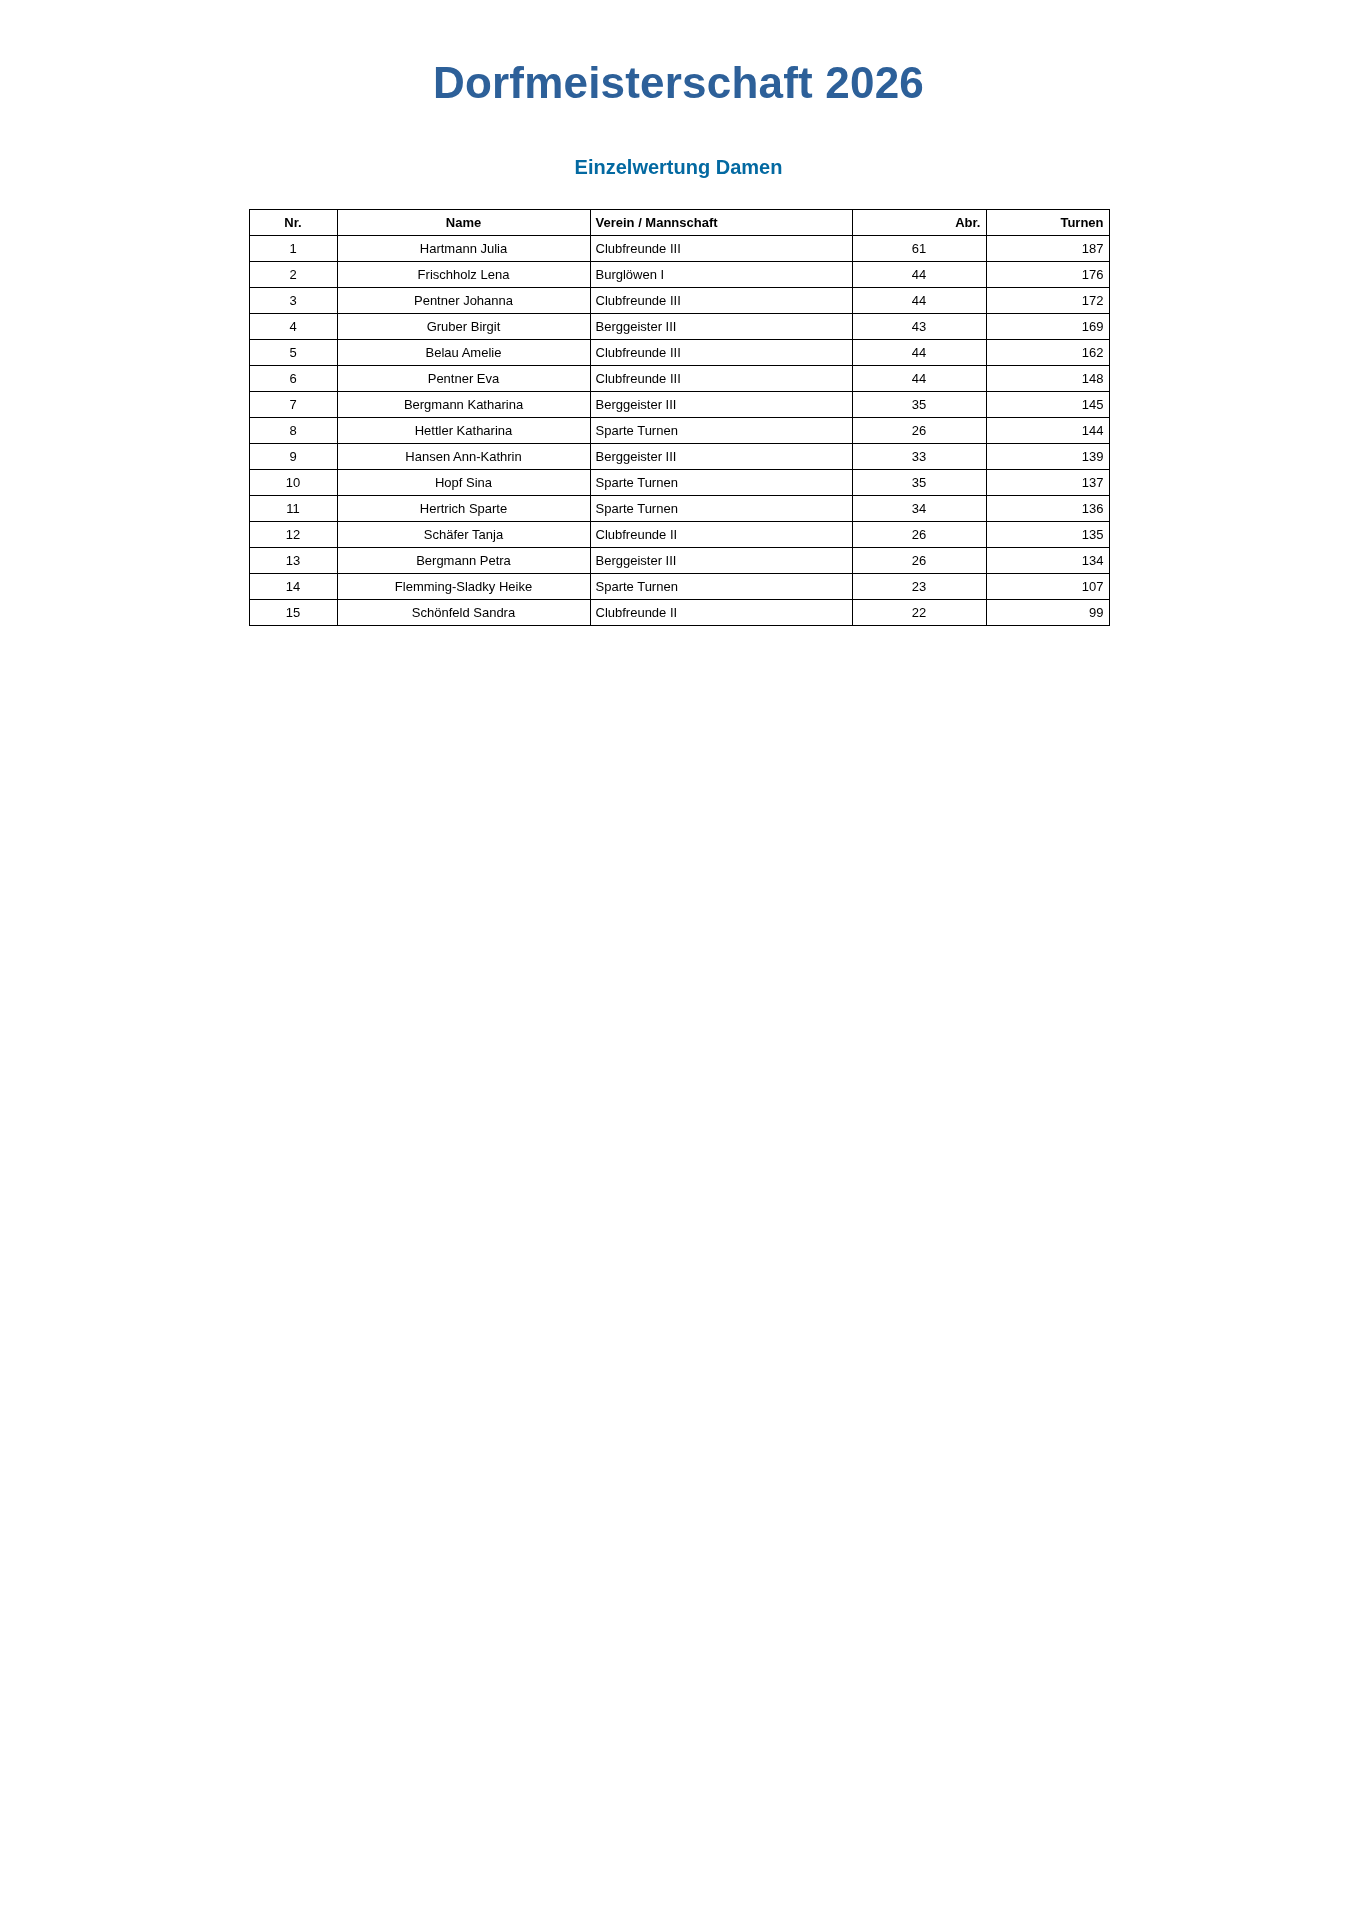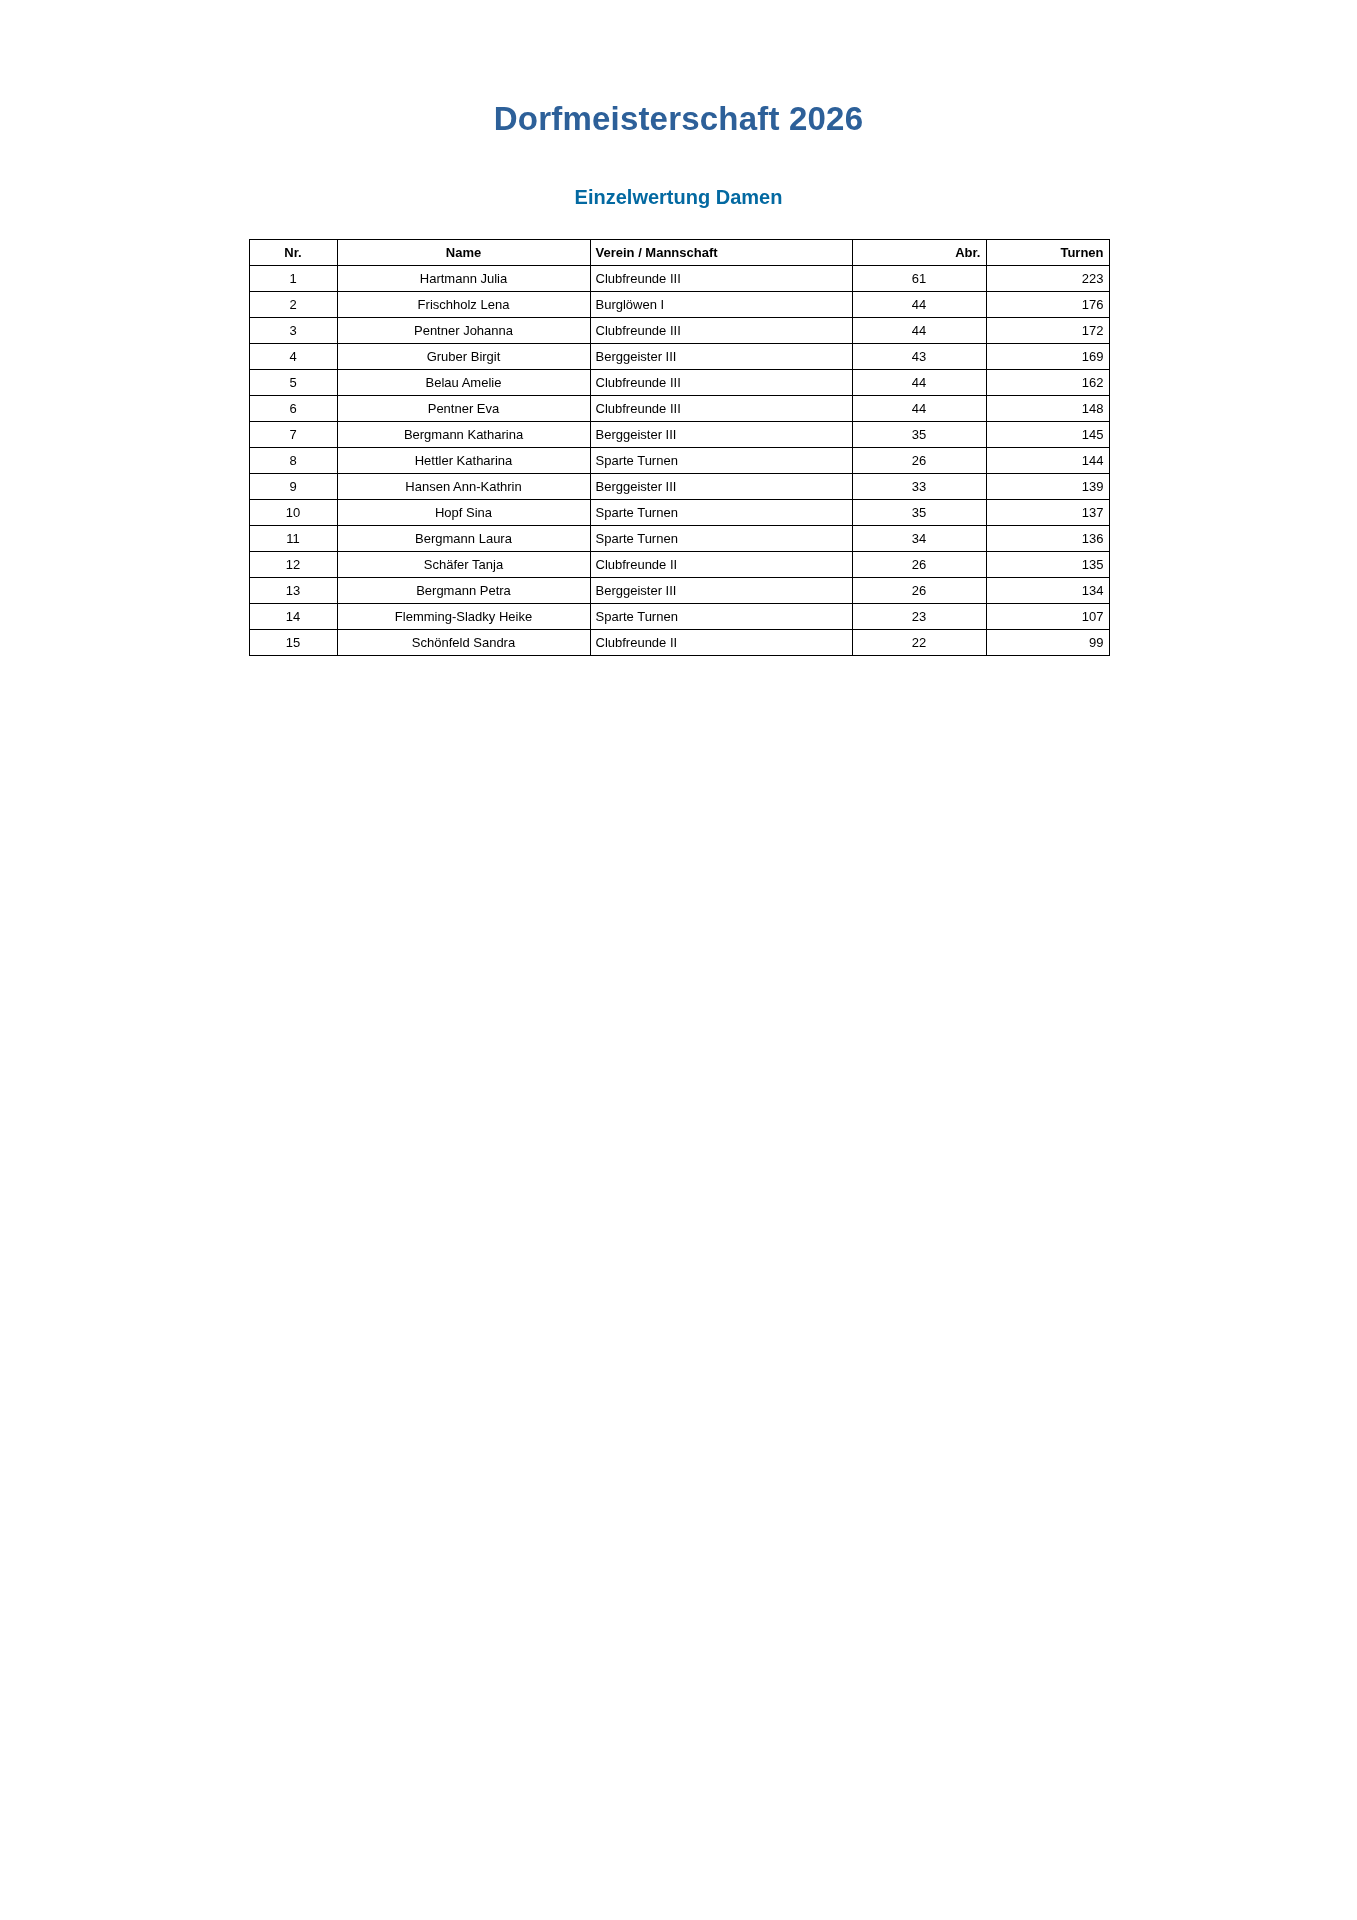--- a/index.html
+++ b/index.html
@@ -18,24 +18,24 @@
   .page {
     width: 1357px;
     height: 1920px;
     box-sizing: border-box;
     padding: 0;
     position: relative;
   }
   .doc-title {
     text-align: center;
     color: #2d6099;
-    font-size: 33px;
+    font-size: 44px;
     font-weight: bold;
     margin: 0;
-    padding-top: 100px;
+    padding-top: 58px;
     letter-spacing: 0.2px;
   }
   .section-title {
     text-align: center;
     font-size: 20px;
     font-weight: bold;
     margin: 0;
     padding-top: 48px;
     color: #0369a1;
   }
@@ -105,21 +105,21 @@
           <th class="col-abr">Abr.</th>
           <th class="col-gesamt">Turnen</th>
         </tr>
       </thead>
       <tbody id="results-body">
           <tr>
             <td class="col-nr">1</td>
             <td class="col-name">Hartmann Julia</td>
             <td class="col-verein">Clubfreunde III</td>
             <td class="col-abr">61</td>
-            <td class="col-gesamt">223</td>
+            <td class="col-gesamt">187</td>
           </tr>
           <tr>
             <td class="col-nr">2</td>
             <td class="col-name">Frischholz Lena</td>
             <td class="col-verein">Burglöwen I</td>
             <td class="col-abr">44</td>
             <td class="col-gesamt">176</td>
           </tr>
           <tr>
             <td class="col-nr">3</td>
@@ -172,21 +172,21 @@
           </tr>
           <tr>
             <td class="col-nr">10</td>
             <td class="col-name">Hopf Sina</td>
             <td class="col-verein">Sparte Turnen</td>
             <td class="col-abr">35</td>
             <td class="col-gesamt">137</td>
           </tr>
           <tr>
             <td class="col-nr">11</td>
-            <td class="col-name">Bergmann Laura</td>
+            <td class="col-name">Hertrich Sparte</td>
             <td class="col-verein">Sparte Turnen</td>
             <td class="col-abr">34</td>
             <td class="col-gesamt">136</td>
           </tr>
           <tr>
             <td class="col-nr">12</td>
             <td class="col-name">Schäfer Tanja</td>
             <td class="col-verein">Clubfreunde II</td>
             <td class="col-abr">26</td>
             <td class="col-gesamt">135</td>

